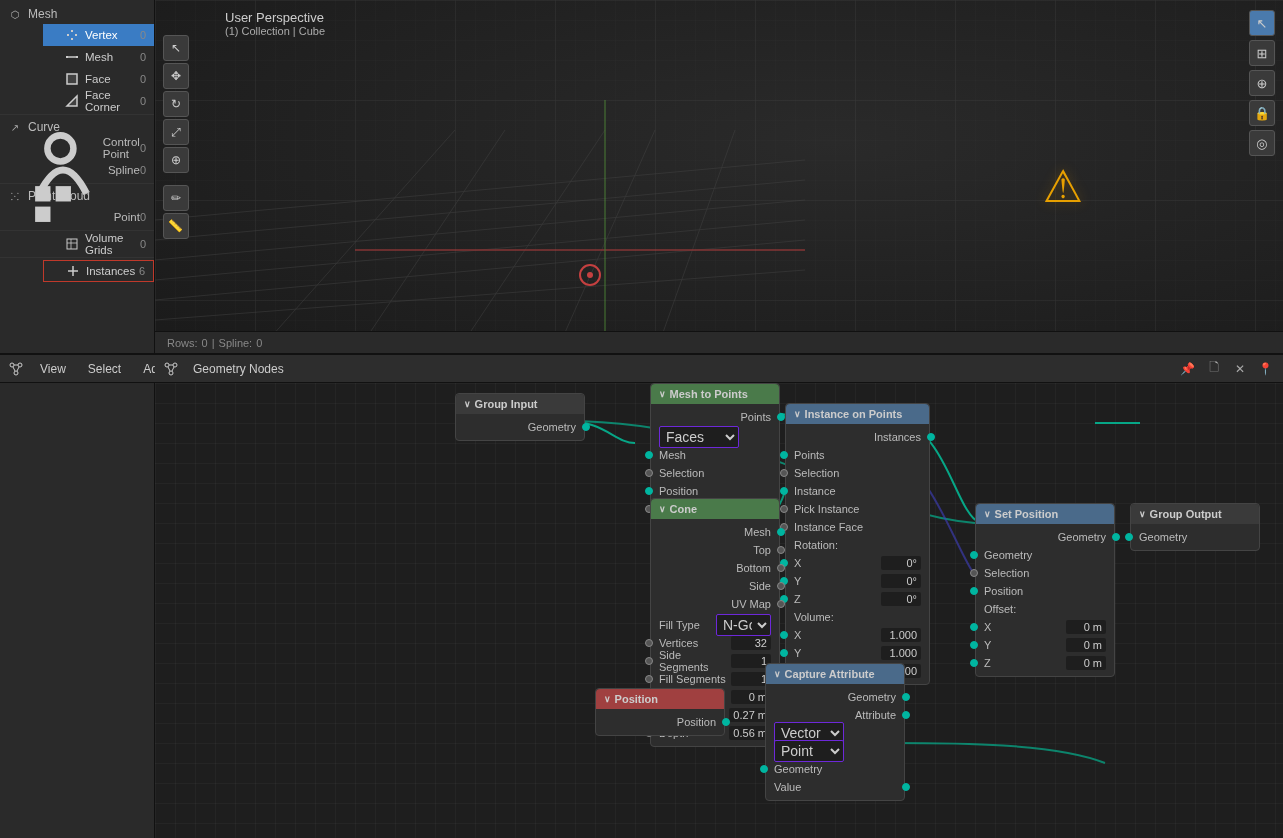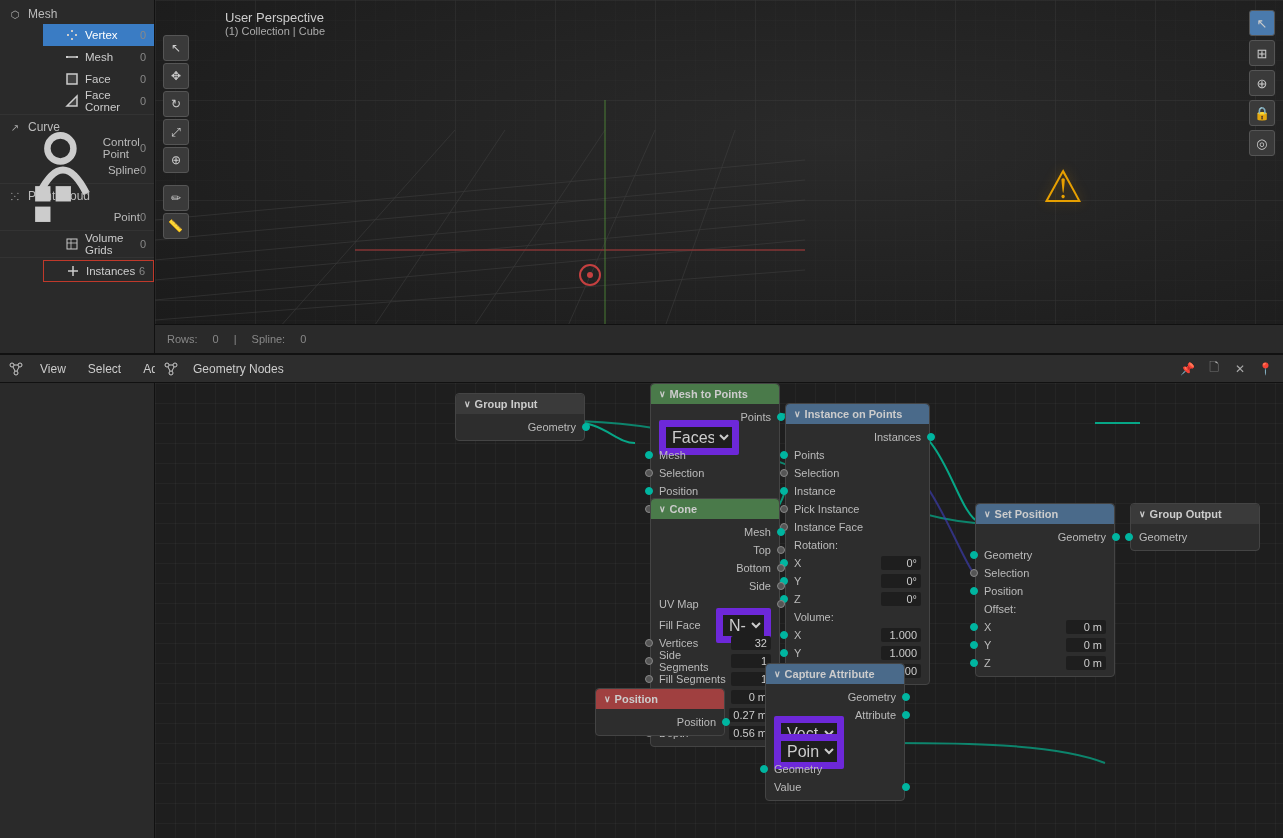--- a/index.html
+++ b/index.html
@@ -152,29 +152,29 @@
       color: #ccc;
     }
     .vp-tool-btn.active { background: #4a7aad; }
 
     
     .status-bar {
       position: absolute;
       bottom: 0;
       left: 0;
       right: 0;
-      height: 29px;
+      height: 22px;
       background: #2a2a2a;
       border-top: 1px solid #111;
       display: flex;
       align-items: center;
       padding: 0 12px;
       font-size: 11px;
       color: #888;
-      gap: 15px;
+      gap: 4px;
     }
 
     
     .bottom-section {
       display: flex;
       height: 483px;
     }
 
     
     .bottom-left {
@@ -328,23 +328,23 @@
       color: #ccc;
       background: #1e1e1e;
       padding: 1px 4px;
       border-radius: 2px;
       min-width: 40px;
       text-align: right;
     }
 
     .node-select {
       background: #1e1e1e;
-      border: 7px solid #6d28d9;
+      border: 1px solid #6d28d9;
       color: #ccc;
-      font-size: 16px;
+      font-size: 14px;
       padding: 1px 2px;
       border-radius: 2px;
       width: 70px;
     }
 
     
     .node-mesh-to-points .node-header { background: #4a7a4a; }
     .node-instance .node-header { background: #4a6a8a; }
     .node-group-input .node-header { background: #3a3a3a; }
     .node-group-output .node-header { background: #3a3a3a; }
@@ -800,25 +800,25 @@
           </div>
           <div class="node-row">
             <span class="label" style="text-align:right;width:100%">Bottom</span>
             <span class="socket right gray" style="right:-14px"></span>
           </div>
           <div class="node-row">
             <span class="label" style="text-align:right;width:100%">Side</span>
             <span class="socket right gray" style="right:-14px"></span>
           </div>
           <div class="node-row">
-            <span class="label" style="text-align:left;width:100%">UV Map</span>
+            <span class="label" style="text-align:right;width:100%">UV Map</span>
             <span class="socket right gray" style="right:-14px"></span>
           </div>
           <div class="node-row" style="margin-top:3px">
-            <span class="label">Fill Face</span>
+            <span class="label">Fill Type</span>
             <select class="node-select" style="width:55px"><option>N-Gon</option></select>
           </div>
           <div class="node-row">
             <span class="socket left gray" style="left:-14px"></span>
             <span class="label">Vertices</span>
             <span class="value">32</span>
           </div>
           <div class="node-row">
             <span class="socket left gray" style="left:-14px"></span>
             <span class="label">Side Segments</span>

